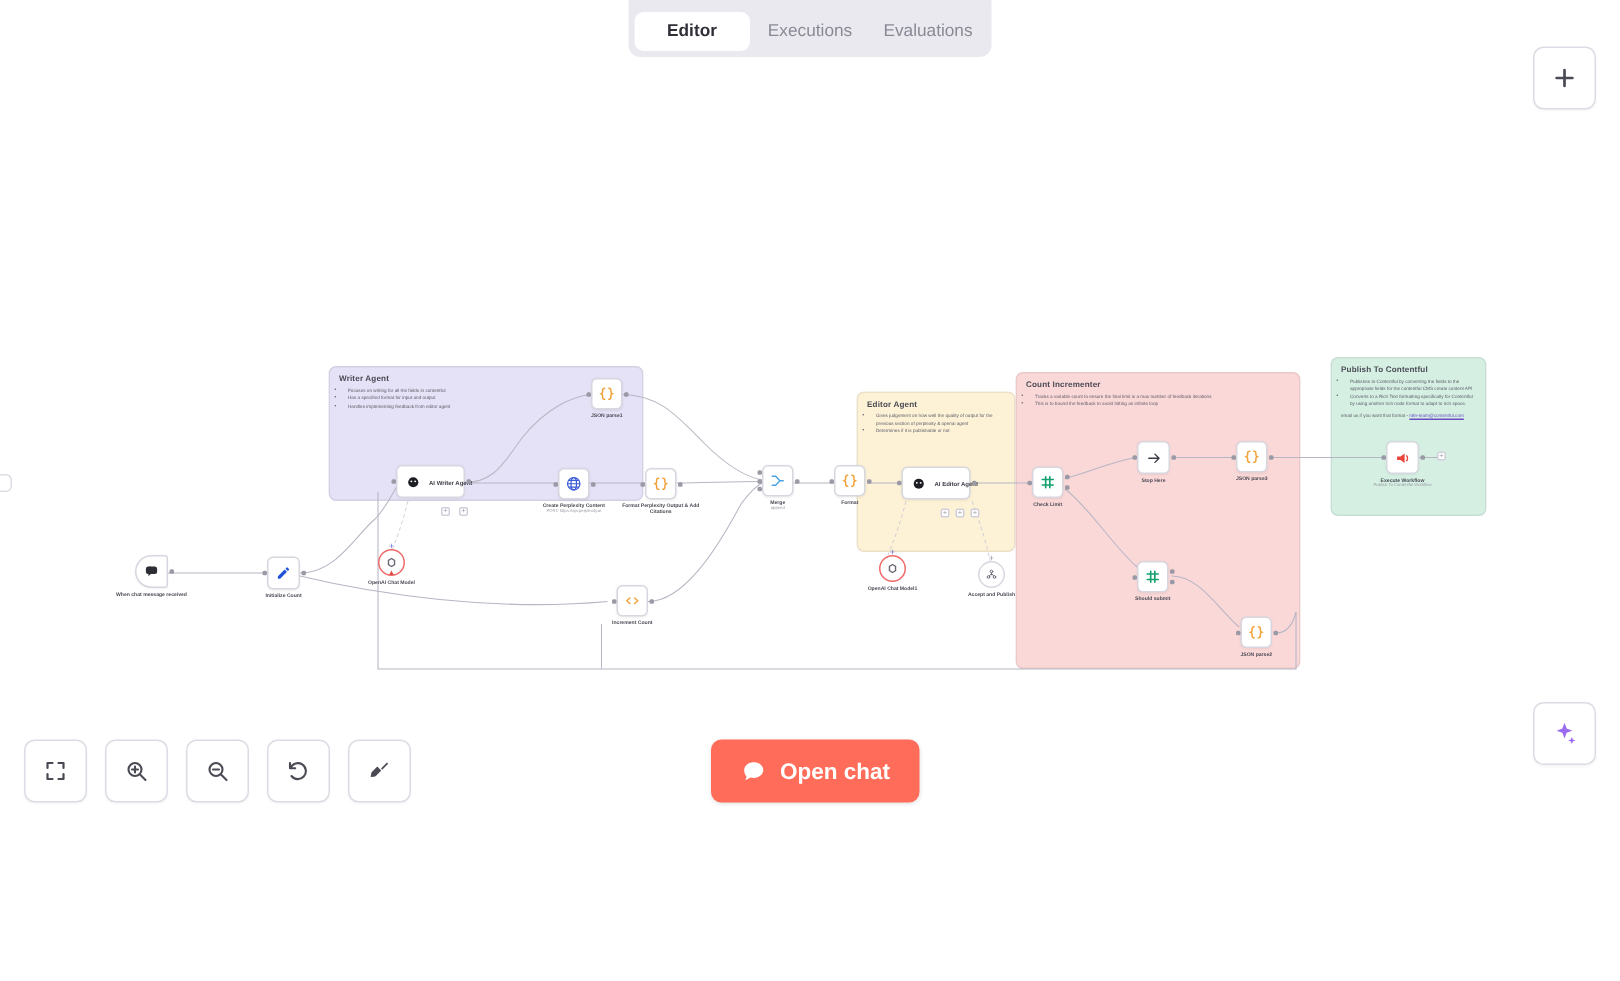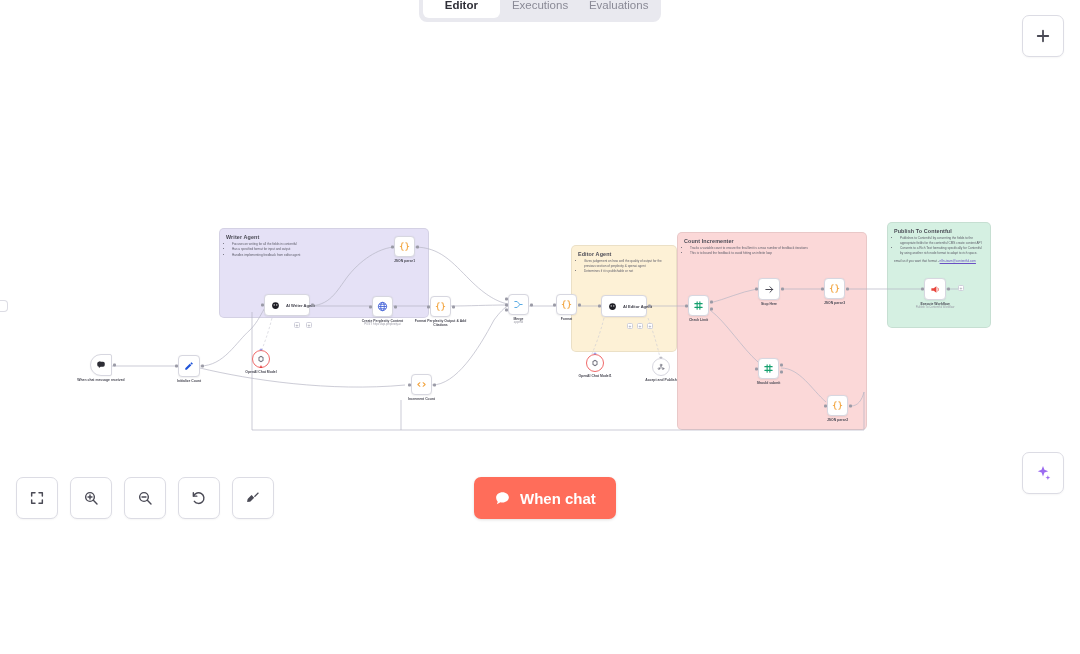--- a/index.html
+++ b/index.html
@@ -4,21 +4,21 @@
 <style>
   * { box-sizing: border-box; }
   html, body {
     margin: 0; padding: 0;
     width: 1080px; height: 654px;
     overflow: hidden;
     background: #ffffff;
     font-family: "Liberation Sans", sans-serif;
     color: #3b3b47;
   }
-  #app { position: relative; width: 1080px; height: 535px; background: #fff; }
+  #app { position: relative; width: 1080px; height: 535px; background: #fff; margin-top: 16px; }
 
   
   .tabbar {
     position: absolute; left: 419px; top: -22px;
     width: 242px; height: 44px;
     background: #e9e9ef; border-radius: 8px;
     display: flex; align-items: flex-end; padding: 4px; gap: 2px;
   }
   .tab {
     flex: 1; height: 26px; line-height: 26px; text-align: center;
@@ -525,16 +525,16 @@
       </svg>
     </div>
   </div>
 
   <button id="open-chat-button">
     <span>
       <svg class="icon" width="17" height="17" viewBox="0 0 24 24" fill="#ffffff">
         <path d="M12 3c5 0 9 3.3 9 7.4s-4 7.4-9 7.4c-1 0-2-.14-2.9-.4L4 20l1.3-3.4C3.9 15.2 3 13 3 10.4 3 6.3 7 3 12 3z"></path>
       </svg>
     </span>
-    <span>When chat</span>
+    <span>Open chat</span>
   </button>
 
 </div>
 
 </body></html>

